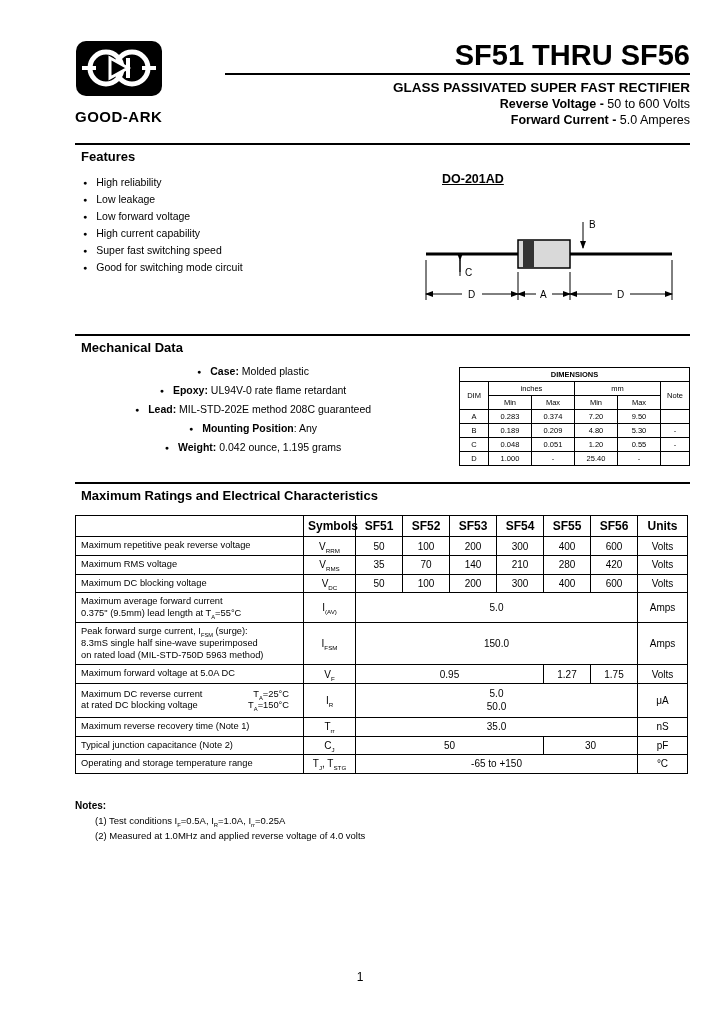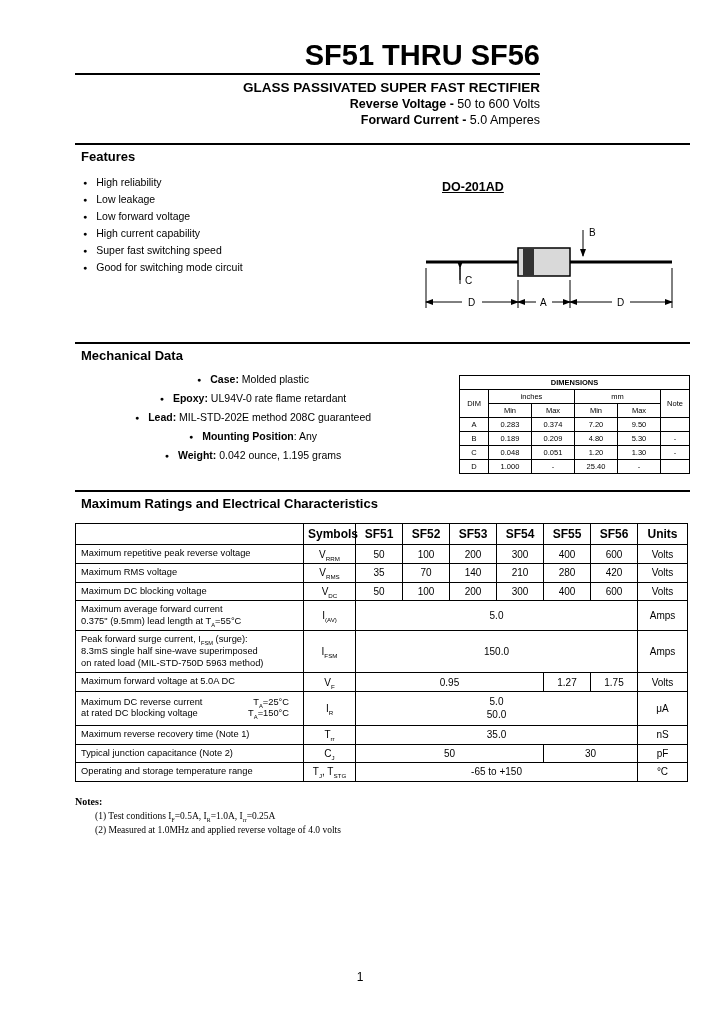--- a/index.html
+++ b/index.html
@@ -31,21 +31,21 @@
   .section { border-top: 2px solid #000; margin-top: 16px; }
   .section h2 { font-size: 13px; font-weight: bold; margin: 4px 0 8px 6px; }
   .cols { display: flex; }
 
   
   .features-list { list-style: none; margin: 4px 0 0 0; padding: 0; width: 330px; font-size: 10.5px; }
   .features-list li { margin: 0 0 5px 8px; }
   .features-list li::before { content: "●"; font-size: 7px; vertical-align: 1.5px; margin-right: 9px; }
 
   
-  .pkg-col { width: 270px; margin-left: auto; margin-top: 8px; }
+  .pkg-col { width: 270px; margin-left: auto; }
   .pkg-name { font-weight: bold; font-size: 12.5px; text-decoration: underline; margin: 0 0 0 22px; }
   .pkg-svg { margin-top: 28px; }
 
   
   .mech-list { list-style: none; margin: 2px 0 0 0; padding: 0; width: 348px; font-size: 10.5px; text-align: center; }
   .mech-list li { margin: 0 0 7px 8px; }
   .mech-list li::before { content: "●"; font-size: 7px; vertical-align: 1.5px; margin-right: 9px; }
 
   
   .dims-wrap { margin-left: auto; }
@@ -57,32 +57,44 @@
   
   .conds { font-size: 8.5px; line-height: 1.55; margin: 2px 0 0 4px; }
   table.ratings { border-collapse: collapse; table-layout: fixed; width: 612px; margin-top: 12px; font-size: 10px; }
   table.ratings th, table.ratings td { border: 1px solid #000; padding: 3px 4px; text-align: center; vertical-align: middle; }
   table.ratings thead th { font-weight: bold; font-size: 12px; }
   table.ratings td.param { text-align: left; font-size: 9.3px; line-height: 1.25; padding-left: 5px; }
   .cond-row { display: flex; justify-content: space-between; padding-right: 10px; }
   .stack div { line-height: 1.35; }
 
   
-  .notes { margin-top: 14px; font-size: 9.5px; font-family: Liberation Serif, serif; }
+  .notes { margin-top: 26px; font-size: 9.5px; }
   .notes .notes-label { font-weight: bold; font-size: 10px; }
   .notes .note-item { margin: 4px 0 0 20px; }
 
   .pageno { position: absolute; left: 0; right: 0; bottom: 28px; text-align: center; font-size: 12px; }
 </style>
 </head>
 <body>
 
 <div class="page">
 
   <div class="header">
+    <div class="header-left">
+      <svg class="logo" width="88" height="57" viewBox="0 0 88 57">
+        <rect x="1" y="1" width="86" height="55" rx="10" fill="#000"></rect>
+        <circle cx="31" cy="28" r="16" fill="none" stroke="#fff" stroke-width="5"></circle>
+        <circle cx="57" cy="28" r="16" fill="none" stroke="#fff" stroke-width="5"></circle>
+        <line x1="7" y1="28" x2="21" y2="28" stroke="#fff" stroke-width="4"></line>
+        <line x1="67" y1="28" x2="81" y2="28" stroke="#fff" stroke-width="4"></line>
+        <polygon points="35,18 35,38 53,28" fill="#000" stroke="#fff" stroke-width="3"></polygon>
+        <line x1="53" y1="18" x2="53" y2="38" stroke="#fff" stroke-width="4"></line>
+      </svg>
+      <div class="brand">GOOD-ARK</div>
+    </div>
     <div class="header-right">
       <div class="title">SF51 THRU SF56</div>
       <div class="title-rule"></div>
       <div class="subtitle">GLASS PASSIVATED SUPER FAST RECTIFIER</div>
       <div class="spec-line"><span class="b">Reverse Voltage - </span><span>50 to 600 Volts</span></div>
       <div class="spec-line"><span class="b">Forward Current - </span><span> 5.0 Amperes</span></div>
     </div>
   </div>
 
   <div class="section">
@@ -183,21 +195,21 @@
             <td>0.209</td>
             <td>4.80</td>
             <td>5.30</td>
             <td class="narrow">-</td>
           </tr>
           <tr>
             <td class="narrow">C</td>
             <td>0.048</td>
             <td>0.051</td>
             <td>1.20</td>
-            <td>1.30</td>
+            <td>0.55</td>
             <td class="narrow">-</td>
           </tr>
           <tr>
             <td class="narrow">D</td>
             <td>1.000</td>
             <td>-</td>
             <td>25.40</td>
             <td>-</td>
             <td class="narrow"></td>
           </tr>

